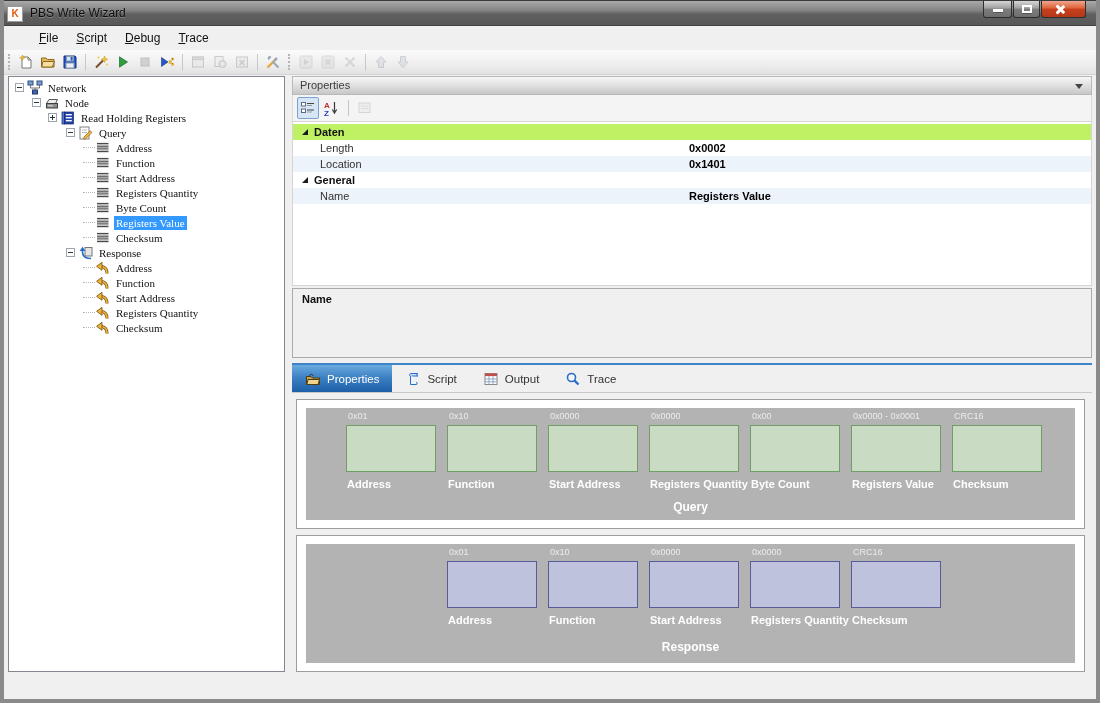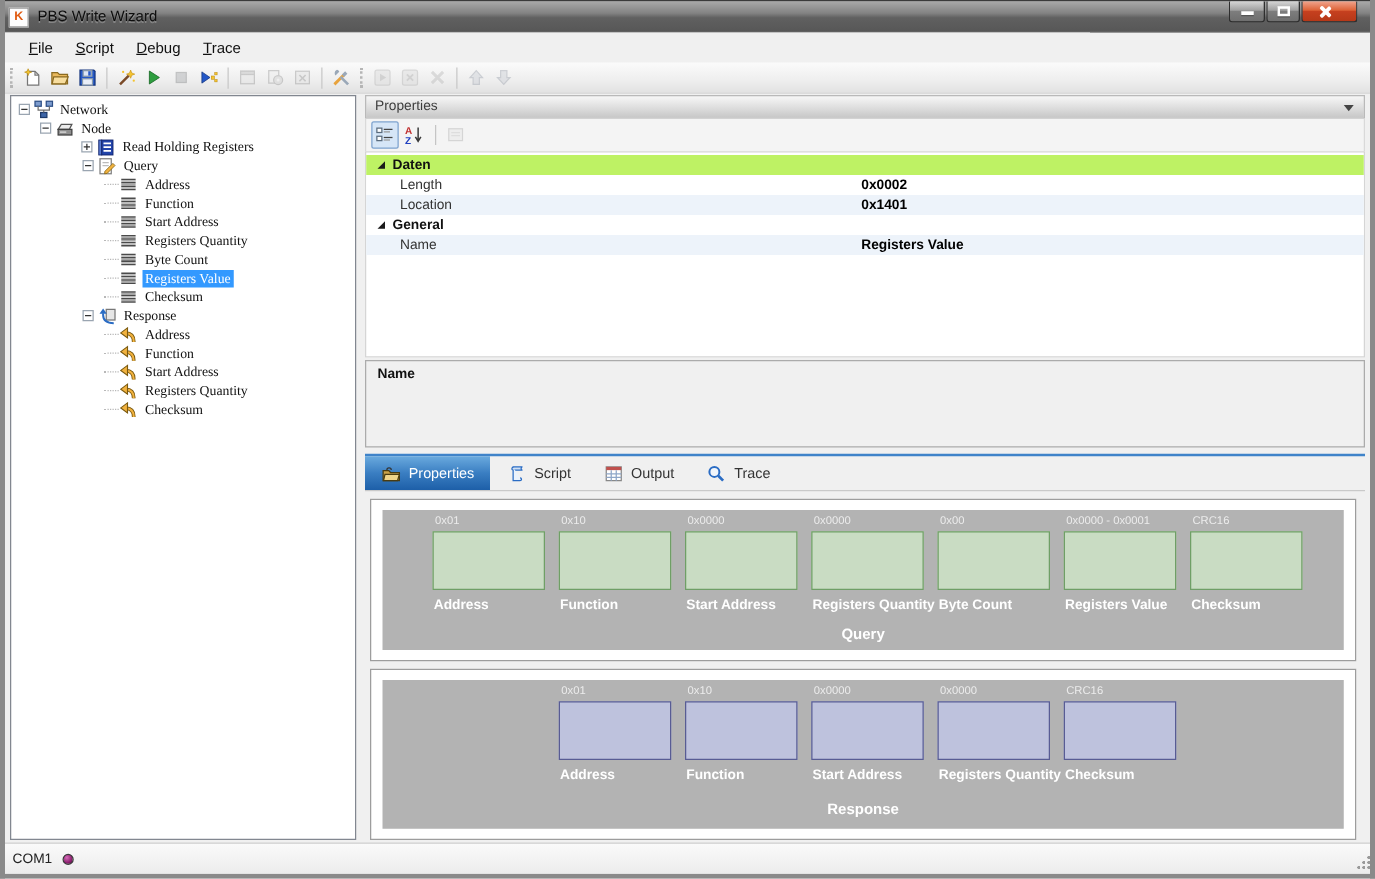--- a/index.html
+++ b/index.html
@@ -20,21 +20,21 @@
   .win-btn { height:17px; border:1px solid #2e2e2e; border-top:none; border-radius:0 0 3px 3px;
              margin-left:1px; position:relative;
              background:linear-gradient(#d6d6d6,#a0a0a0 45%,#7d7d7d 50%,#6f6f6f); }
   .win-btn.min { width:29px; } .win-btn.max { width:27px; }
   .win-btn.close { width:45px; background:linear-gradient(#f0a58e,#dd6237 45%,#c6401f 50%,#b53818); }
   .glyph-min { position:absolute; left:9px; bottom:5px; width:10px; height:3px; background:#fff; box-shadow:0 1px 0 #555;}
   .glyph-max { position:absolute; left:8px; top:4px; width:10px; height:8px; border:2px solid #fff; box-shadow:0 1px 0 #555;}
   .glyph-x1,.glyph-x2 { position:absolute; left:17px; top:3px; width:2.5px; height:11px; background:#fff; border-radius:1px;}
   .glyph-x1 { transform:rotate(45deg);} .glyph-x2 { transform:rotate(-45deg);}
   
-  .menubar { position:absolute; left:-4px; top:26px; width:872px; height:24px; background:#f0f0f0; display:flex; align-items:center; padding-left:14px; }
+  .menubar { position:absolute; left:-4px; top:26px; width:872px; height:24px; background:#f0f0f0; display:flex; align-items:center; padding-left:30px; }
   .menu-item { font-size:12px; color:#111; padding:3px 9px; cursor:default; }
   .toolbar { position:absolute; left:-4px; top:50px; width:1100px; height:25px;
              background:linear-gradient(#fbfbfb,#eeeeee 60%,#e2e2e2); border-bottom:1px solid #d4d4d4;
              display:flex; align-items:center; padding-left:4px; }
   .grip { width:3px; height:16px; margin:0 4px; border-left:2px dotted #b5b5b5; }
   .tb-btn { width:22px; height:21px; display:flex; align-items:center; justify-content:center; border-radius:2px; }
   .tb-btn.disabled { opacity:.45; filter:grayscale(60%); }
   .tb-sep { width:1px; height:17px; background:#c8c8c8; margin:0 4px; }
   .icon { display:inline-flex; align-items:center; justify-content:center; }
   
@@ -282,21 +282,21 @@
       </div>
       <div class="tree-row" style="padding-left: 23px;">
         <span class="expander minus"></span>
         <span class="tree-icon"><svg width="16" height="16" viewBox="0 0 16 16" xmlns="http://www.w3.org/2000/svg">
             <path d="M2.5 8.5 L5 4.5 H13.5 L11.5 8.5 Z" fill="#ececec" stroke="#555"></path>
             <rect x="2.5" y="8.5" width="11" height="4.5" fill="#8f8f8f" stroke="#404040"></rect>
             <rect x="4" y="10" width="5" height="1.4" fill="#c9c9c9"></rect>
           </svg></span>
         <span class="tree-label">Node</span>
       </div>
-      <div class="tree-row" style="padding-left: 56px;">
+      <div class="tree-row" style="padding-left: 39px;">
         <span class="expander plus"></span>
         <span class="tree-icon"><svg width="16" height="16" viewBox="0 0 16 16" xmlns="http://www.w3.org/2000/svg">
             <rect x="2" y="2" width="2.4" height="12" fill="#5578cf" stroke="#12246b" stroke-width=".7"></rect>
             <rect x="4.4" y="2" width="9" height="12" fill="#2244aa" stroke="#12246b" stroke-width=".7"></rect>
             <rect x="5.8" y="4" width="6" height="1.4" fill="#fff"></rect>
             <rect x="5.8" y="7" width="6" height="1.4" fill="#fff"></rect>
             <rect x="5.8" y="10" width="6" height="1.4" fill="#fff"></rect>
           </svg></span>
         <span class="tree-label">Read Holding Registers</span>
       </div>
@@ -626,18 +626,13 @@
           <div class="dbox" style="left: 444px; background: rgb(190, 194, 221); border: 1.5px solid rgb(88, 92, 148);"></div>
           <div class="dlabel" style="left: 445px;">Registers Quantity</div>
           <div class="dvalue" style="left: 547px;">CRC16</div>
           <div class="dbox" style="left: 545px; background: rgb(190, 194, 221); border: 1.5px solid rgb(88, 92, 148);"></div>
           <div class="dlabel" style="left: 546px;">Checksum</div>
           <div class="dtitle" style="top: 96px;">Response</div>
         </div>
       </div>
   </div>
 
-  <div class="statusbar">
-    <span class="status-text">COM1</span>
-    <span class="led" id="statusLed" style="background: radial-gradient(circle at 35% 30%, rgb(214, 107, 184), rgb(141, 32, 112) 60%, rgb(78, 16, 64));"></span>
-    <span class="resize-grip"></span>
-  </div>
 </div>
 
 </body></html>

